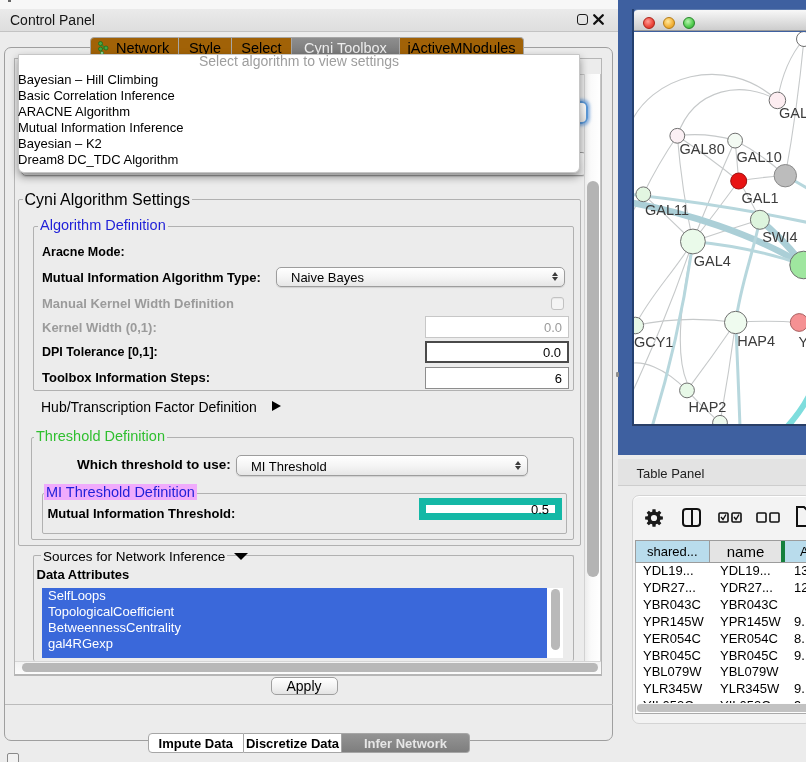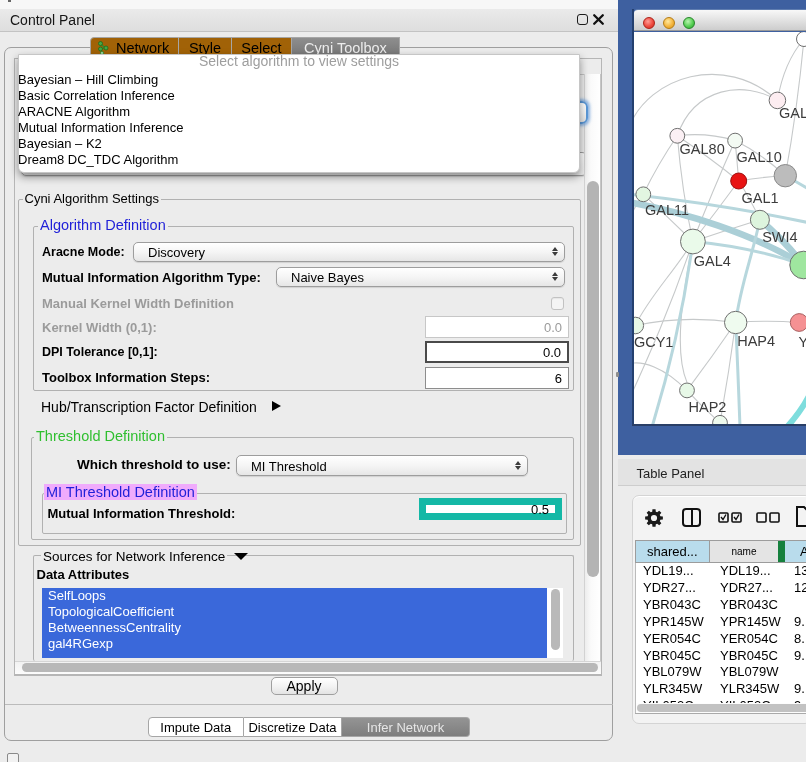--- a/index.html
+++ b/index.html
@@ -11,21 +11,21 @@
 .combo{position:absolute;border:1px solid #9d9d9d;border-radius:5px;background:linear-gradient(#ffffff,#f5f5f5 50%,#e6e6e6);box-shadow:0 1px 1px rgba(0,0,0,.12);font-size:13px;color:#000}
 .combo .ct{position:absolute;left:14px;top:50%;transform:translateY(-50%);white-space:nowrap}
 .arrs{position:absolute;right:6px;top:50%;width:7px;height:12px;transform:translateY(-50%)}
 .tri{position:absolute;left:0.5px;width:0;height:0;border-left:3px solid transparent;border-right:3px solid transparent}
 .tup{top:1.5px;border-bottom:4px solid #3c3c3c}
 .tdn{bottom:1.5px;border-top:4px solid #3c3c3c}
 .fld{position:absolute;background:#fff;font-size:13px;text-align:right}
 .fld span{position:absolute;right:6px;top:50%;transform:translateY(-50%)}
 .tab{position:absolute;top:37px;height:21px;background:#a16207;border:1px solid #a6a6a6;border-left:none;font-size:14.5px;color:#000;text-align:center;line-height:20px;white-space:nowrap}
 .tabsel{background:linear-gradient(#8e8e8e,#757575);color:#ededed}
-.btab{position:absolute;top:717px;height:20px;background:#fff;border:1px solid #a6a6a6;border-left:none;font-size:13px;font-weight:normal;text-align:center;line-height:19px}
+.btab{position:absolute;top:733px;height:20px;background:#fff;border:1px solid #a6a6a6;border-left:none;font-size:13px;font-weight:bold;text-align:center;line-height:19px}
 </style></head>
 <body>
 <div id="app">
 
 <div class="abs" style="left:0;top:0;width:618px;height:9px;background:#f7f7f7"></div>
 <div class="abs" style="left:8px;top:0;width:3px;height:2px;background:#666"></div>
 <div class="abs" style="left:0;top:9px;width:618px;height:23px;background:linear-gradient(#eaeaea,#dedede);border-bottom:1px solid #c3c3c3"></div>
 <div class="abs" style="left:10px;top:9px;height:23px;line-height:23px;font-size:14px;color:#151515">Control Panel</div>
 <div class="abs" style="left:577px;top:14px;width:11px;height:11px;border:1.6px solid #1b1b1b;border-radius:3px"></div>
 <svg class="abs" style="left:592px;top:13px" width="13" height="13" viewBox="0 0 13 13">
@@ -38,53 +38,47 @@
 <svg class="abs" style="left:97px;top:41px" width="13" height="14" viewBox="0 0 13 14">
       <path d="M4 3 L8 7 M4 7.5 L8 7" stroke="#2e8b2e" stroke-width="1.2" fill="none"></path>
       <circle cx="3.5" cy="2.5" r="2" fill="#45a845" stroke="#1d6b1d" stroke-width=".8"></circle>
       <circle cx="9" cy="7" r="2" fill="#45a845" stroke="#1d6b1d" stroke-width=".8"></circle>
       <circle cx="3.5" cy="8" r="2" fill="#45a845" stroke="#1d6b1d" stroke-width=".8"></circle>
       <circle cx="5" cy="12" r="1.6" fill="#9ed69e" stroke="#2e8b2e" stroke-width=".8"></circle>
     </svg>
 <div class="tab" style="left:179px;width:53px">Style</div>
 <div class="tab" style="left:232px;width:60px">Select</div>
 <div class="tab tabsel" style="left:292px;width:108px">Cyni Toolbox</div>
+<div class="tab" style="left:400px;width:124px;border-radius:0 4px 4px 0">jActiveMNodules</div>
 
 <div class="abs" style="left:14px;top:58px;width:588px;height:617px;border:1px solid #b6b6b6;background:#ececec"></div>
 
 <div class="abs" style="left:597px;top:74px;width:1px;height:106px;background:#c2c2c2"></div>
 <div class="abs" style="left:580px;top:74px;width:18px;height:1px;background:#c2c2c2"></div>
 <div class="combo" style="z-index:5;left:500px;top:100.5px;width:88px;height:23px;border:2.5px solid #5b97d6;border-radius:6px;box-shadow:0 0 3px 2px rgba(110,160,220,.75)">
       <span class="arrs">
         <span class="tri tup"></span>
         <span class="tri tdn"></span>
       </span>
     </div>
 <div class="combo" style="left:21px;top:152px;width:566px;height:24px;background:linear-gradient(#fbfbfb,#e9e9e9)"></div>
 
 <div class="abs" style="left:584px;top:74px;width:17px;height:587px;background:linear-gradient(to right,#ededed,#fafafa 40%,#fff);border-left:1px solid #d2d2d2;border-right:1px solid #c6c6c6"></div>
 <div class="abs" style="left:586.5px;top:181px;width:12px;height:396px;background:#b4b4b4;border-radius:6px"></div>
 
 <div class="abs" style="left:15px;top:661px;width:586px;height:13px;background:linear-gradient(#f2f2f2,#fcfcfc);border-top:1px solid #d5d5d5"></div>
 <div class="abs" style="left:22px;top:663px;width:576px;height:9px;background:#b8b8b8;border-radius:4.5px"></div>
 
 <div class="grp" style="left:17.5px;top:199px;width:563px;height:347px"></div>
-<div class="abs" style="left:22.5px;top:190.6px;font-size:13px;background:#ececec;padding:0 2px;white-space:nowrap">Cyni Algorithm Settings</div>
+<div class="abs" style="left:22.5px;top:190.6px;font-size:16px;background:#ececec;padding:0 2px;white-space:nowrap">Cyni Algorithm Settings</div>
 
 <div class="grp" style="left:33px;top:225.5px;width:541px;height:165px"></div>
 <div class="abs" style="left:38px;top:216.6px;font-size:14.5px;color:#1f1fd8;background:#ececec;padding:0 2px;white-space:nowrap">Algorithm Definition</div>
 
 <div class="lbl" style="left:42px;top:245px;font-size:12.5px">Aracne Mode:</div>
-<div class="combo" style="left:133px;top:241.5px;width:432px;height:20px">
-      <span class="ct">Discovery</span>
-      <span class="arrs">
-        <span class="tri tup"></span>
-        <span class="tri tdn"></span>
-      </span>
-    </div>
 <div class="lbl" style="left:42px;top:270px">Mutual Information Algorithm Type:</div>
 <div class="combo" style="left:276px;top:266.5px;width:289px;height:20px">
       <span class="ct">Naive Bayes</span>
       <span class="arrs">
         <span class="tri tup"></span>
         <span class="tri tdn"></span>
       </span>
     </div>
 <div class="lbl dis" style="left:42px;top:295.5px">Manual Kernel Width Definition</div>
 <div class="abs" style="left:551px;top:296.5px;width:13px;height:13px;border:1px solid #c2c2c2;border-radius:3px;background:#f4f4f4;box-shadow:inset 0 1px 1px rgba(0,0,0,.06)"></div>
@@ -253,21 +247,21 @@
         <rect x="1" y="1" width="9" height="9" rx="1"></rect>
         <rect x="14" y="1" width="9" height="9" rx="1"></rect>
       </g>
     </svg>
 <svg class="abs" style="left:795px;top:506px" width="14" height="21" viewBox="0 0 14 21">
       <path d="M2 1 L9 1 L13 5 L13 20 L2 20 Z" fill="none" stroke="#111" stroke-width="2"></path>
     </svg>
 
 <div class="abs" style="left:635px;top:539.5px;width:171px;height:23.5px;border-top:1px solid #9c9c9c;border-bottom:1px solid #9c9c9c"></div>
 <div class="abs" style="left:635px;top:540.5px;width:74.5px;height:21.5px;background:#b9dcec;border-left:1px solid #9c9c9c;border-right:1px solid #9c9c9c;font-size:13px;text-align:center;line-height:21px">shared...</div>
-<div class="abs" style="left:710px;top:540.5px;width:75px;height:21.5px;background:#e4e4e4;border-right:7px solid #15803d;font-size:10px;text-align:center;line-height:21px">name</div>
+<div class="abs" style="left:710px;top:540.5px;width:75px;height:21.5px;background:#e4e4e4;border-right:4px solid #15803d;font-size:15px;text-align:center;line-height:21px">name</div>
 <div class="abs" style="left:785px;top:540.5px;width:21px;height:21.5px;background:#b9dcec;font-size:13px;line-height:21px;overflow:hidden">
       <span style="position:absolute;left:15px">Avera</span>
     </div>
 <div class="abs" style="left:635px;top:563px;width:171px;height:149.5px;background:#fff;border-left:1px solid #bbb;overflow:hidden">
   <div class="abs" style="left:7px;top:0;font-size:13px;line-height:16.9px;white-space:pre">YDL19...
 YDR27...
 YBR043C
 YPR145W
 YER054C
 YBR045C

